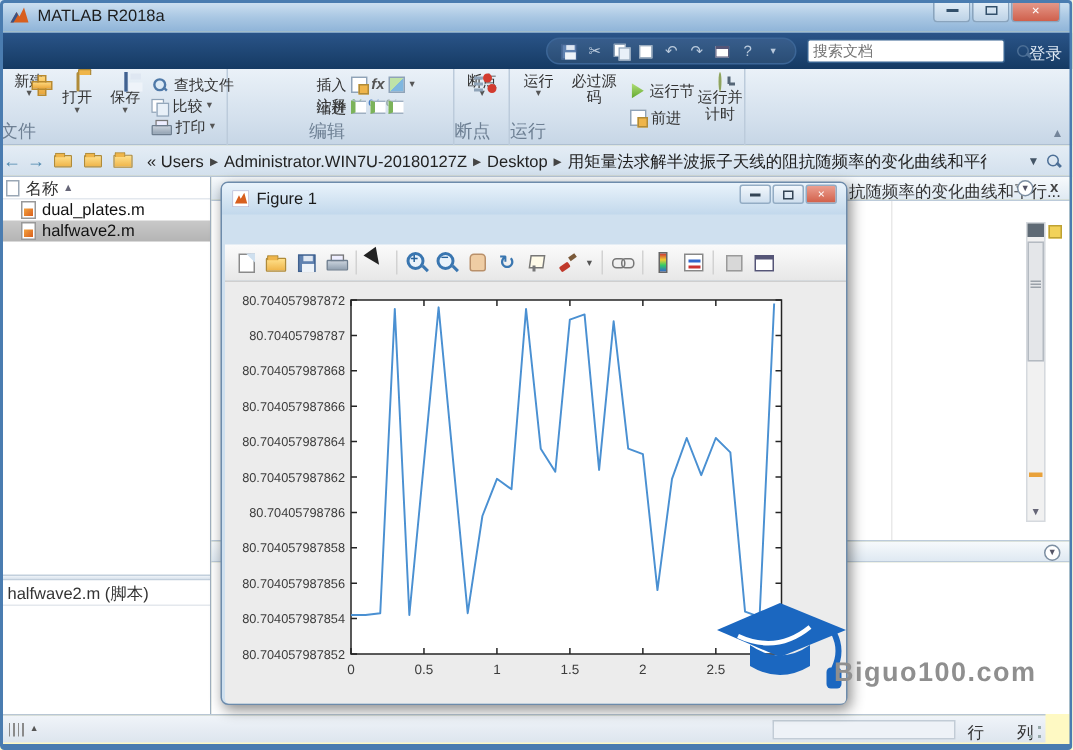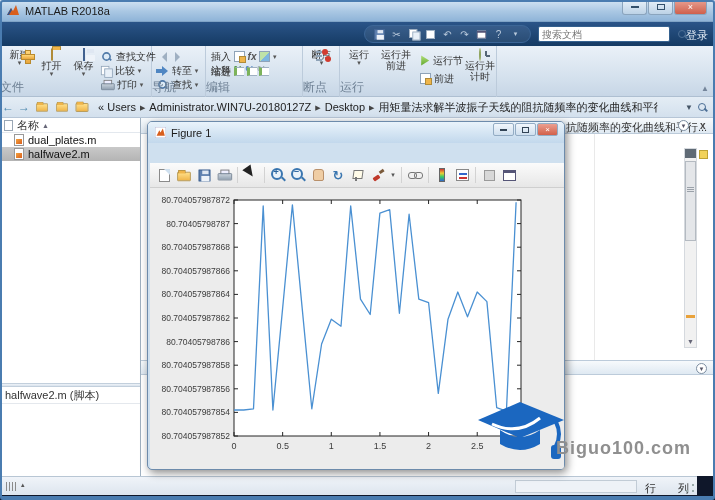--- a/index.html
+++ b/index.html
@@ -1,17 +1,17 @@
 <!DOCTYPE html>
 <html><head>
 <meta charset="utf-8">
 <style>
 *{margin:0;padding:0;box-sizing:border-box}
 html,body{width:715px;height:500px;overflow:hidden;font-family:"Liberation Sans","DejaVu Sans",sans-serif}
-.screen{position:relative;width:715px;height:500px;background:#0f172a;overflow:hidden}
+.screen{position:relative;width:715px;height:500px;background:#fef9c3;overflow:hidden}
 .frame{position:absolute;inset:0;border:2px solid #4a7cb0;border-bottom:4px solid #4a7cb0;pointer-events:none;z-index:99;border-radius:3px}
 
 .titlebar{position:absolute;left:0;top:0;width:715px;height:22px;background:linear-gradient(#d3e4f3,#a9c7e3 55%,#8fb4d8);display:flex;align-items:center;padding-left:6px;border-bottom:1px solid #7fa3c6}
 .title-text{font-size:11px;color:#1c1c1c;margin-left:5px}
 .winbtns{position:absolute;right:8px;top:0;display:flex}
 .wbtn{width:25px;height:15px;border:1px solid #8aa4bd;border-top:none;display:flex;align-items:center;justify-content:center;background:linear-gradient(#e8f1f9,#bcd2e6);font-size:9px;color:#33506b;border-radius:0 0 3px 3px;margin-left:1px}
 .wbtn.close{background:linear-gradient(#e8a193,#cf604c);color:#fff;width:33px}
 .mini-bar{width:8px;height:2px;background:#33506b}
 .maxi-box{width:8px;height:6px;border:1.5px solid #33506b}
 
@@ -223,46 +223,36 @@
       <div class="bigbtn" style="left:68px"><span class="ic i-floppy"></span><div>保存</div><div class="dd">▾</div></div>
       <div class="smallrow" style="left:100px;top:4px">
           <span class="ic i-mag" style="transform:scale(.8)"></span>
           <span>查找文件</span>
         </div>
       <div class="smallrow" style="left:100px;top:18px"><span class="ic i-pages" style="transform:scale(.85)"></span><span>比较</span>&nbsp;<span class="dd">▾</span></div>
       <div class="smallrow" style="left:100px;top:32px"><span class="ic i-printer" style="transform:scale(.85)"></span><span>打印</span>&nbsp;<span class="dd">▾</span></div>
       <div class="grp-label">文件</div>
     </div>
 
-    <div class="grp" style="left:152px;width:54px">
-      <div class="smallrow" style="left:10px;top:4px">
-        <span class="i-arrow-gray left"></span>
-          <span style="width:8px"></span>
-        <span class="i-arrow-gray right"></span>
-      </div>
-      <div class="smallrow" style="left:4px;top:18px"><span class="ic i-arrow-blue"></span><span>转至</span>&nbsp;<span class="dd">▾</span></div>
-      <div class="smallrow" style="left:4px;top:32px"><span class="ic i-mag" style="transform:scale(.8)"></span><span>查找</span>&nbsp;<span class="dd">▾</span></div>
-      <div class="grp-label">导航</div>
-    </div>
 
     <div class="grp" style="left:206px;width:97px">
       <div class="smallrow" style="left:5px;top:4px"><span>插入</span>&nbsp;<span class="i-sq gold"></span>&nbsp;<span class="grn" style="color:#555;font-style:italic">fx</span>&nbsp;<span class="i-sq img"></span>&nbsp;<span class="dd">▾</span></div>
       <div class="smallrow" style="left:5px;top:18px"><span>注释</span>&nbsp;<span class="grn">%</span>&nbsp;<span class="grn" style="color:#4a7ec4">%</span>&nbsp;<span class="grn" style="color:#9aa">%</span></div>
       <div class="smallrow" style="left:5px;top:19px"><span>缩进</span>&nbsp;<span class="i-indent"></span>&nbsp;<span class="i-indent"></span>&nbsp;<span class="i-indent"></span></div>
       <div class="grp-label">编辑</div>
     </div>
 
     <div class="grp" style="left:303px;width:37px">
       <div class="bigbtn" style="left:3px"><span class="ic i-bp"><span class="ln"></span></span><div>断点</div><div class="dd">▾</div></div>
       <div class="grp-label">断点</div>
     </div>
 
     <div class="grp" style="left:340px;width:157px">
       <div class="bigbtn" style="left:4px;width:30px"><span class="ic run-tri"></span><div>运行</div><div class="dd">▾</div></div>
-      <div class="bigbtn" style="left:38px;width:36px"><span class="ic run-tri" style="background:linear-gradient(#9cc8e8,#4b88c0)"></span><div style="width:34px;margin:0 auto"></div><div style="width:34px;margin:0 auto">运行并前进</div></div>
+      <div class="bigbtn" style="left:38px;width:36px"><span class="ic run-tri" style="background:linear-gradient(#9cc8e8,#4b88c0)"></span><div style="width:34px;margin:0 auto"></div><div style="width:34px;margin:0 auto">必过源码</div></div>
       <div class="smallrow" style="left:80px;top:8px">
           <span class="ic run-tri sm"></span>
           <span>运行节</span>
         </div>
       <div class="smallrow" style="left:80px;top:26px">
           <span class="ic i-sq gold"></span>
           <span>前进</span>
         </div>
       <div class="bigbtn" style="left:124px;width:32px"><span class="ic i-clock"></span><div style="width:32px;margin:0 auto">运行并计时</div></div>
       <div class="grp-label">运行</div>

